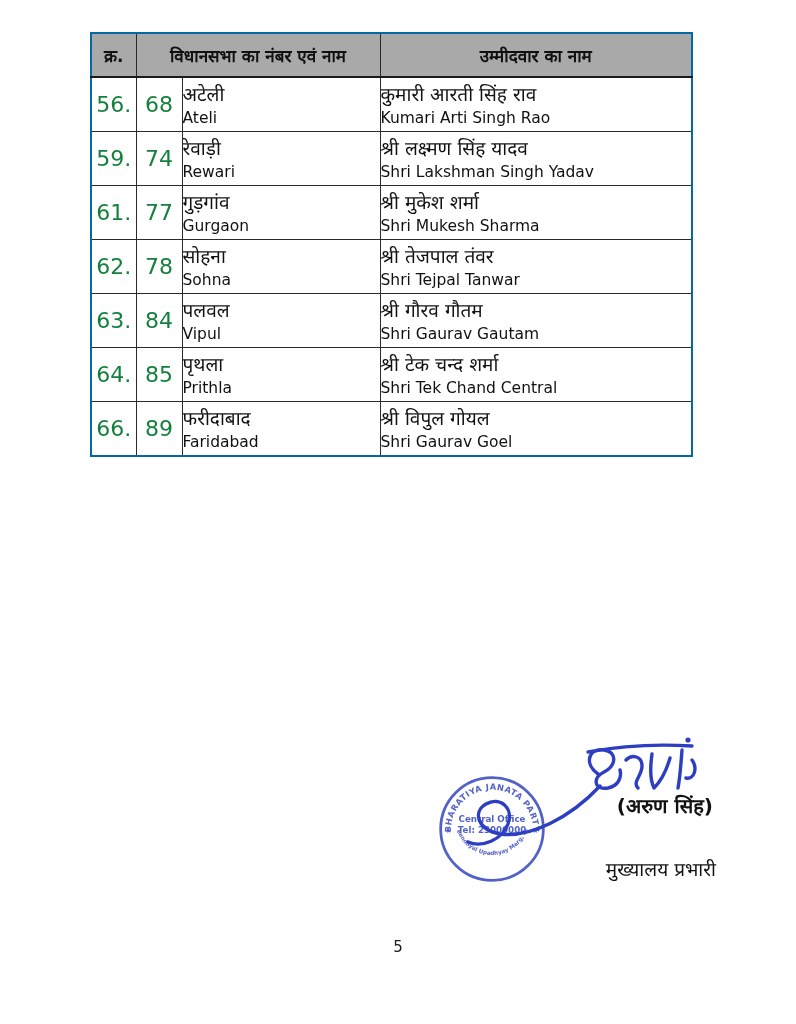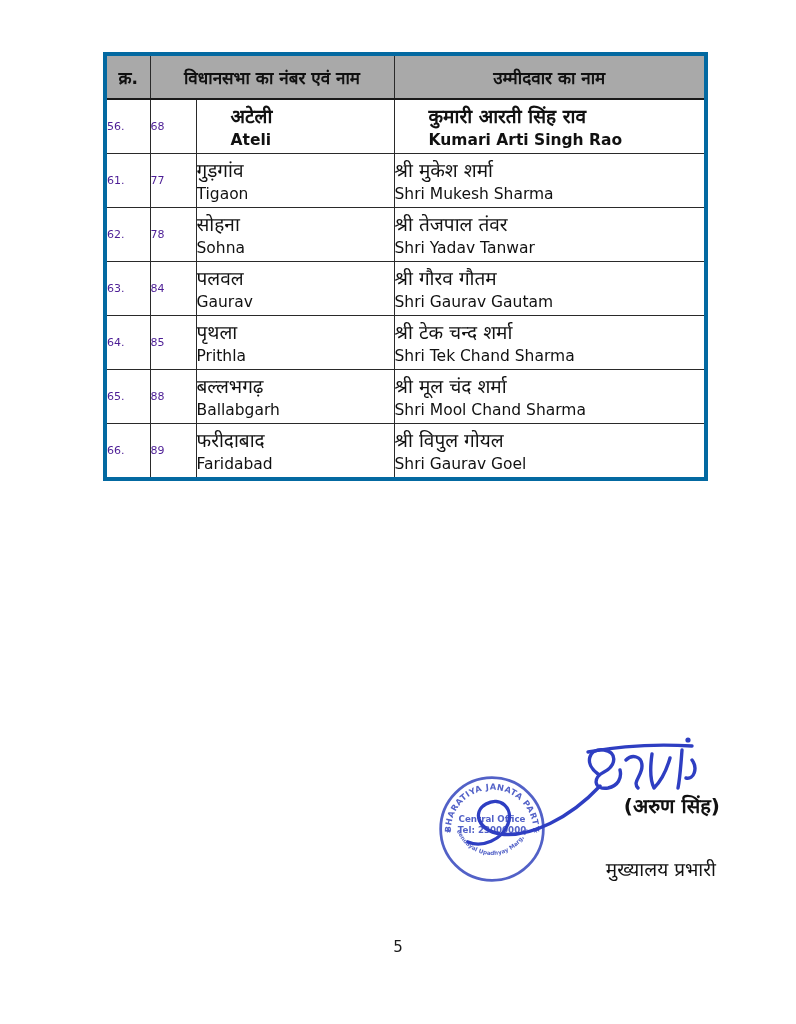--- a/index.html
+++ b/index.html
@@ -6,55 +6,55 @@
   .page{
     position:relative;
     width:796px;height:1024px;
     background:#ffffff;
     font-family:"DejaVu Sans","Liberation Sans",sans-serif;
     color:#111;
     overflow:hidden;
   }
   
   table.cand{
-    position:absolute;left:90px;top:52px;width:601px;
+    position:absolute;left:90px;top:32px;width:601px;
     border-collapse:collapse;table-layout:fixed;
-    border:4px solid #0369a1;
-    margin-left:13px;
+    border:2px solid #0369a1;
   }
   table.cand th,table.cand td{
     border:1px solid #2a2a2a;
     padding:0;
     vertical-align:middle;
     overflow:hidden;
   }
   table.cand thead th{
     background:#a9a9a9;
     height:42px;
     font-weight:bold;
     font-size:17px;
     text-align:center;
     border-bottom:2px solid #1a1a1a;
   }
   table.cand tbody td{height:53px;}
   td.c-serial,td.c-num{
-    font-size:11px;
-    color:#4c1d95;
+    text-align:center;
+    font-size:22px;
+    color:#15803d;
   }
   td.c-name{padding:2px 4px 2px 7px;}
   td.c-cand{padding:2px 4px 2px 11px;}
   .hi{display:block;font-size:19px;line-height:27px;white-space:nowrap;}
   .en{display:block;font-size:15.5px;line-height:21px;white-space:nowrap;}
-  tr.bold-row .hi,tr.bold-row .en{font-weight:bold;padding-left:34px;}
+  tr.bold-row .hi,tr.bold-row .en{font-weight:normal;}
   
   .sig-zone{position:absolute;left:420px;top:730px;width:300px;height:170px;}
   .stamp-svg{position:absolute;left:17px;top:44px;width:110px;height:110px;opacity:.88;}
   .sig-svg{position:absolute;left:0;top:0;width:300px;height:140px;z-index:2;}
   .sig-name{
-    position:absolute;right:0;top:62px;
+    position:absolute;right:7px;top:62px;
     font-size:20px;font-weight:bold;white-space:nowrap;text-align:right;
   }
   .sig-title1{
     position:absolute;right:4px;top:94px;
     font-size:19px;white-space:nowrap;text-align:right;
   }
   .sig-title2{
     position:absolute;right:4px;top:126px;
     font-size:19px;white-space:nowrap;text-align:right;
   }
@@ -90,77 +90,77 @@
           <td class="c-name">
             <span class="hi">अटेली</span>
             <span class="en">Ateli</span>
           </td>
           <td class="c-cand">
             <span class="hi">कुमारी आरती सिंह राव</span>
             <span class="en">Kumari Arti Singh Rao</span>
           </td>
         </tr>
         <tr>
+          <td class="c-serial">59.</td>
+          <td class="c-num">74</td>
+          <td class="c-name">
+            <span class="hi">रेवाड़ी</span>
+            <span class="en">Rewari</span>
+          </td>
+          <td class="c-cand">
+            <span class="hi">श्री लक्ष्मण सिंह यादव</span>
+            <span class="en">Shri Lakshman Singh Yadav</span>
+          </td>
+        </tr>
+        <tr>
           <td class="c-serial">61.</td>
           <td class="c-num">77</td>
           <td class="c-name">
             <span class="hi">गुड़गांव</span>
-            <span class="en">Tigaon</span>
+            <span class="en">Gurgaon</span>
           </td>
           <td class="c-cand">
             <span class="hi">श्री मुकेश शर्मा</span>
             <span class="en">Shri Mukesh Sharma</span>
           </td>
         </tr>
         <tr>
           <td class="c-serial">62.</td>
           <td class="c-num">78</td>
           <td class="c-name">
             <span class="hi">सोहना</span>
             <span class="en">Sohna</span>
           </td>
           <td class="c-cand">
             <span class="hi">श्री तेजपाल तंवर</span>
-            <span class="en">Shri Yadav Tanwar</span>
+            <span class="en">Shri Tejpal Tanwar</span>
           </td>
         </tr>
         <tr>
           <td class="c-serial">63.</td>
           <td class="c-num">84</td>
           <td class="c-name">
             <span class="hi">पलवल</span>
-            <span class="en">Gaurav</span>
+            <span class="en">Vipul</span>
           </td>
           <td class="c-cand">
             <span class="hi">श्री गौरव गौतम</span>
             <span class="en">Shri Gaurav Gautam</span>
           </td>
         </tr>
         <tr>
           <td class="c-serial">64.</td>
           <td class="c-num">85</td>
           <td class="c-name">
             <span class="hi">पृथला</span>
             <span class="en">Prithla</span>
           </td>
           <td class="c-cand">
             <span class="hi">श्री टेक चन्द शर्मा</span>
-            <span class="en">Shri Tek Chand Sharma</span>
-          </td>
-        </tr>
-        <tr>
-          <td class="c-serial">65.</td>
-          <td class="c-num">88</td>
-          <td class="c-name">
-            <span class="hi">बल्लभगढ़</span>
-            <span class="en">Ballabgarh</span>
-          </td>
-          <td class="c-cand">
-            <span class="hi">श्री मूल चंद शर्मा</span>
-            <span class="en">Shri Mool Chand Sharma</span>
+            <span class="en">Shri Tek Chand Central</span>
           </td>
         </tr>
         <tr>
           <td class="c-serial">66.</td>
           <td class="c-num">89</td>
           <td class="c-name">
             <span class="hi">फरीदाबाद</span>
             <span class="en">Faridabad</span>
           </td>
           <td class="c-cand">

